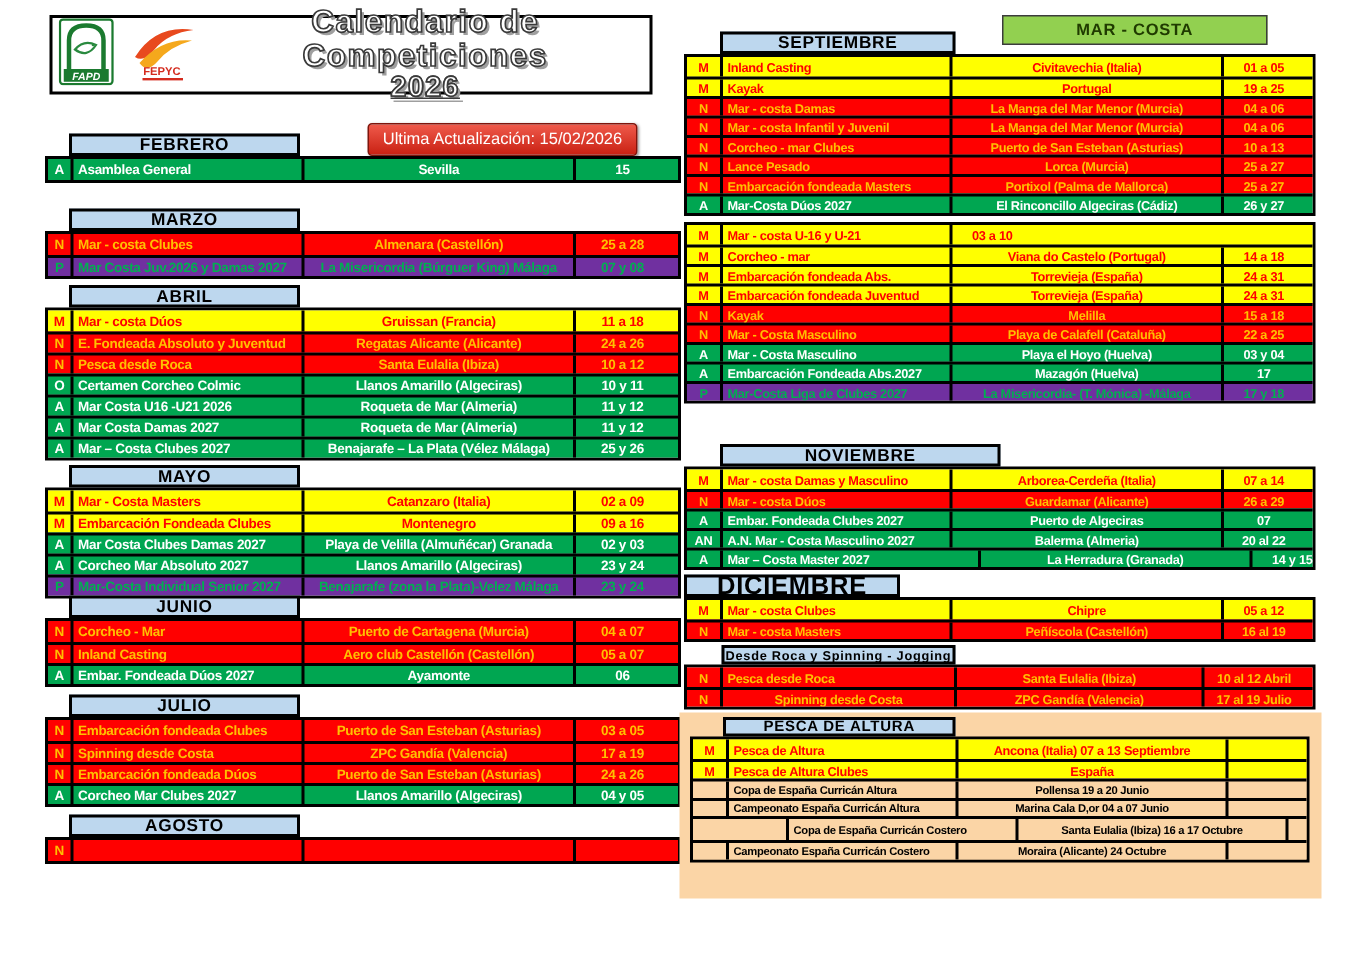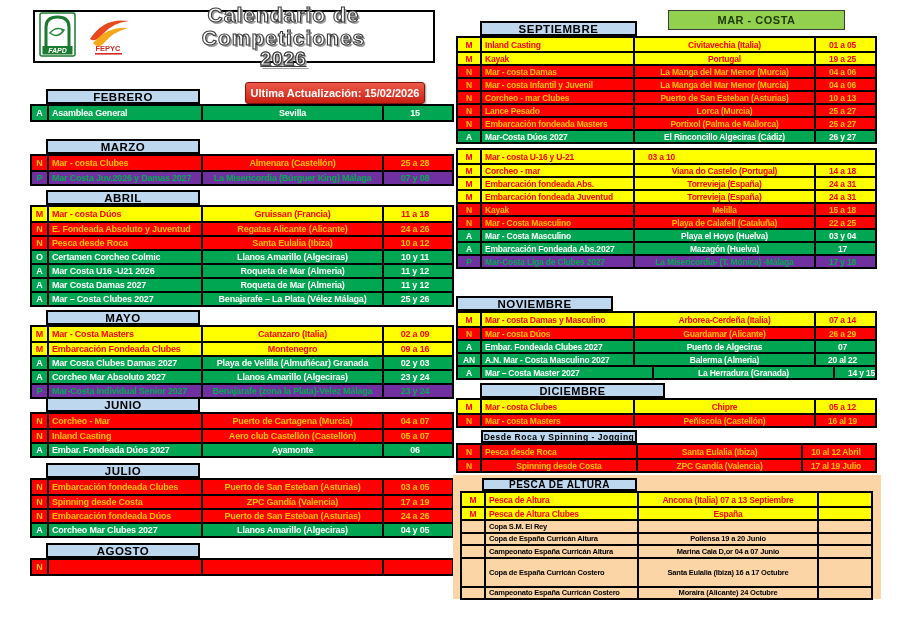--- a/index.html
+++ b/index.html
@@ -8,21 +8,21 @@
   
   .title-box{position:absolute;left:33px;top:10px;width:402px;height:53px;box-sizing:border-box;
              border:2px solid #000;background:#fff;display:flex;align-items:center;padding-left:4px;}
   .logo{flex:0 0 auto;}
   .title-text{flex:1 1 auto;text-align:center;font-weight:bold;color:#fff;
               -webkit-text-stroke:1.1px #3a3a3a;text-shadow:2px 2px 0 #9f9f9f;letter-spacing:1px;line-height:1.1;}
   .title-l1{font-size:21px;}
   .title-l2{font-size:19px;text-decoration:underline;}
   .update-box{position:absolute;left:245px;top:82px;width:180px;height:22px;box-sizing:border-box;
               background:linear-gradient(#ef5a4b,#c92113);border:1.5px solid #7e150c;border-radius:3px;
-              color:#fff;font-weight:bold;font-size:11px;display:flex;align-items:center;justify-content:center;
+              color:#fff;font-weight:normal;font-size:11px;display:flex;align-items:center;justify-content:center;
               box-shadow:1px 1px 2px rgba(0,0,0,.4);}
   .banner{position:absolute;left:668px;top:10px;width:177px;height:20px;box-sizing:border-box;
           background:#92D050;border:1.5px solid #3c3c3c;color:#203b00;font-weight:bold;font-size:11px;
           display:flex;align-items:center;justify-content:center;letter-spacing:.5px;}
   
   .msec{position:absolute;}
   .mhdr{background:#BDD7EE;border:2px solid #000;box-sizing:border-box;display:flex;align-items:center;
         justify-content:center;font-weight:bold;color:#000;letter-spacing:.5px;}
   .mrows{border:2px solid #000;box-sizing:border-box;}
   .mrow{display:flex;box-sizing:border-box;}
@@ -355,21 +355,21 @@
           </div>
           <div class="mrow t-P" style="height: 13px; font-size: 8.5px;">
             <div class="mc ctr" style="flex: 0 0 22px; width: 22px;">P</div>
             <div class="mc cn" style="flex: 0 0 153px; width: 153px;">Mar-Costa Liga de Clubes 2027</div>
             <div class="mc ctr" style="flex: 0 0 181px; width: 181px;">La Misericordia- (T. Mónica) -Málaga</div>
             <div class="mc ctr" style="flex: 0 0 55px; width: 55px;">17 y 18</div>
           </div>
         </div>
       </div>
       <div class="msec" style="left: 456px; top: 296px;">
-        <div class="mhdr" style="width: 157px; height: 15px; font-size: 11.5px;">NOVIEMBRE</div>
+        <div class="mhdr" style="margin-left: 24px; width: 187px; height: 15px; font-size: 11.5px;">NOVIEMBRE</div>
         <div class="mrows" style="width: 421px;">
           <div class="mrow t-M" style="height: 13px; font-size: 8.5px;">
             <div class="mc ctr" style="flex: 0 0 22px; width: 22px;">M</div>
             <div class="mc cn" style="flex: 0 0 153px; width: 153px;">Mar - costa Damas y Masculino</div>
             <div class="mc ctr" style="flex: 0 0 181px; width: 181px;">Arborea-Cerdeña (Italia)</div>
             <div class="mc ctr" style="flex: 0 0 55px; width: 55px;">07 a 14</div>
           </div>
           <div class="mrow t-N" style="height: 13px; font-size: 8.5px;">
             <div class="mc ctr" style="flex: 0 0 22px; width: 22px;">N</div>
             <div class="mc cn" style="flex: 0 0 153px; width: 153px;">Mar - costa Dúos</div>
@@ -390,21 +390,21 @@
           </div>
           <div class="mrow t-A" style="height: 13px; font-size: 8.5px;">
             <div class="mc ctr" style="flex: 0 0 22px; width: 22px;">A</div>
             <div class="mc cn" style="flex: 0 0 153px; width: 153px;">Mar – Costa Master 2027</div>
             <div class="mc ctr" style="flex: 0 0 181px; width: 181px; margin-left: 19px;">La Herradura (Granada)</div>
             <div class="mc ctr" style="flex: 0 0 55px; width: 55px;">14 y 15</div>
           </div>
         </div>
       </div>
       <div class="msec" style="left: 456px; top: 383px;">
-        <div class="mhdr" style="margin-left: 24px; width: 185px; height: 15px; font-size: 11px;">DICIEMBRE</div>
+        <div class="mhdr" style="width: 144px; height: 15px; font-size: 17px;">DICIEMBRE</div>
         <div class="mrows" style="width: 421px;">
           <div class="mrow t-M" style="height: 13px; font-size: 8.5px;">
             <div class="mc ctr" style="flex: 0 0 22px; width: 22px;">M</div>
             <div class="mc cn" style="flex: 0 0 153px; width: 153px;">Mar - costa Clubes</div>
             <div class="mc ctr" style="flex: 0 0 181px; width: 181px;">Chipre</div>
             <div class="mc ctr" style="flex: 0 0 55px; width: 55px;">05 a 12</div>
           </div>
           <div class="mrow t-N" style="height: 13px; font-size: 8.5px;">
             <div class="mc ctr" style="flex: 0 0 22px; width: 22px;">N</div>
             <div class="mc cn" style="flex: 0 0 153px; width: 153px;">Mar - costa Masters</div>
@@ -440,39 +440,33 @@
           <div class="mc cn" style="flex: 0 0 153px; width: 153px;">Pesca de Altura</div>
           <div class="mc ctr" style="flex: 0 0 180px; width: 180px;">Ancona (Italia) 07 a 13 Septiembre</div>
           <div class="mc ctr" style="flex: 0 0 54px; width: 54px;"></div>
         </div>
         <div class="mrow t-M" style="height: 13px; font-size: 8.5px;">
           <div class="mc ctr" style="flex: 0 0 22px; width: 22px;">M</div>
           <div class="mc cn" style="flex: 0 0 153px; width: 153px;">Pesca de Altura Clubes</div>
           <div class="mc ctr" style="flex: 0 0 180px; width: 180px;">España</div>
           <div class="mc ctr" style="flex: 0 0 54px; width: 54px;"></div>
         </div>
-        <div class="mrow t-X" style="height: 12.5px; font-size: 7.5px;">
-          <div class="mc ctr" style="flex: 0 0 22px; width: 22px;"></div>
-          <div class="mc cn" style="flex: 0 0 153px; width: 153px;">Copa S.M. El Rey</div>
-          <div class="mc ctr" style="flex: 0 0 180px; width: 180px;"></div>
-          <div class="mc ctr" style="flex: 0 0 54px; width: 54px;"></div>
-        </div>
         <div class="mrow t-X" style="height: 12.5px; font-size: 7.5px; justify-content: space-between;">
           <div class="mc ctr" style="flex: 0 0 22px; width: 22px;"></div>
           <div class="mc cn" style="flex: 0 0 153px; width: 153px;">Copa de España  Curricán Altura</div>
           <div class="mc ctr" style="flex: 0 0 180px; width: 180px;">Pollensa 19 a 20 Junio</div>
           <div class="mc ctr" style="flex: 0 0 54px; width: 54px;"></div>
         </div>
         <div class="mrow t-X" style="height: 12.5px; font-size: 7.5px;">
           <div class="mc ctr" style="flex: 0 0 22px; width: 22px;"></div>
           <div class="mc cn" style="flex: 0 0 153px; width: 153px;">Campeonato España Curricán Altura</div>
           <div class="mc ctr" style="flex: 0 0 180px; width: 180px;">Marina Cala D,or 04 a 07 Junio</div>
           <div class="mc ctr" style="flex: 0 0 54px; width: 54px;"></div>
         </div>
-        <div class="mrow t-X" style="height: 29px; font-size: 7.5px;">
+        <div class="mrow t-X" style="height: 16px; font-size: 7.5px; padding-left: 40px;">
           <div class="mc ctr" style="flex: 0 0 22px; width: 22px;"></div>
           <div class="mc cn" style="flex: 0 0 153px; width: 153px;">Copa de España  Curricán Costero</div>
           <div class="mc ctr" style="flex: 0 0 180px; width: 180px;">Santa Eulalia (Ibiza) 16 a 17 Octubre</div>
           <div class="mc ctr" style="flex: 0 0 54px; width: 54px;"></div>
         </div>
         <div class="mrow t-X" style="height: 12.5px; font-size: 7.5px;">
           <div class="mc ctr" style="flex: 0 0 22px; width: 22px;"></div>
           <div class="mc cn" style="flex: 0 0 153px; width: 153px;">Campeonato España Curricán Costero</div>
           <div class="mc ctr" style="flex: 0 0 180px; width: 180px;">Moraira (Alicante) 24 Octubre</div>
           <div class="mc ctr" style="flex: 0 0 54px; width: 54px;"></div>

